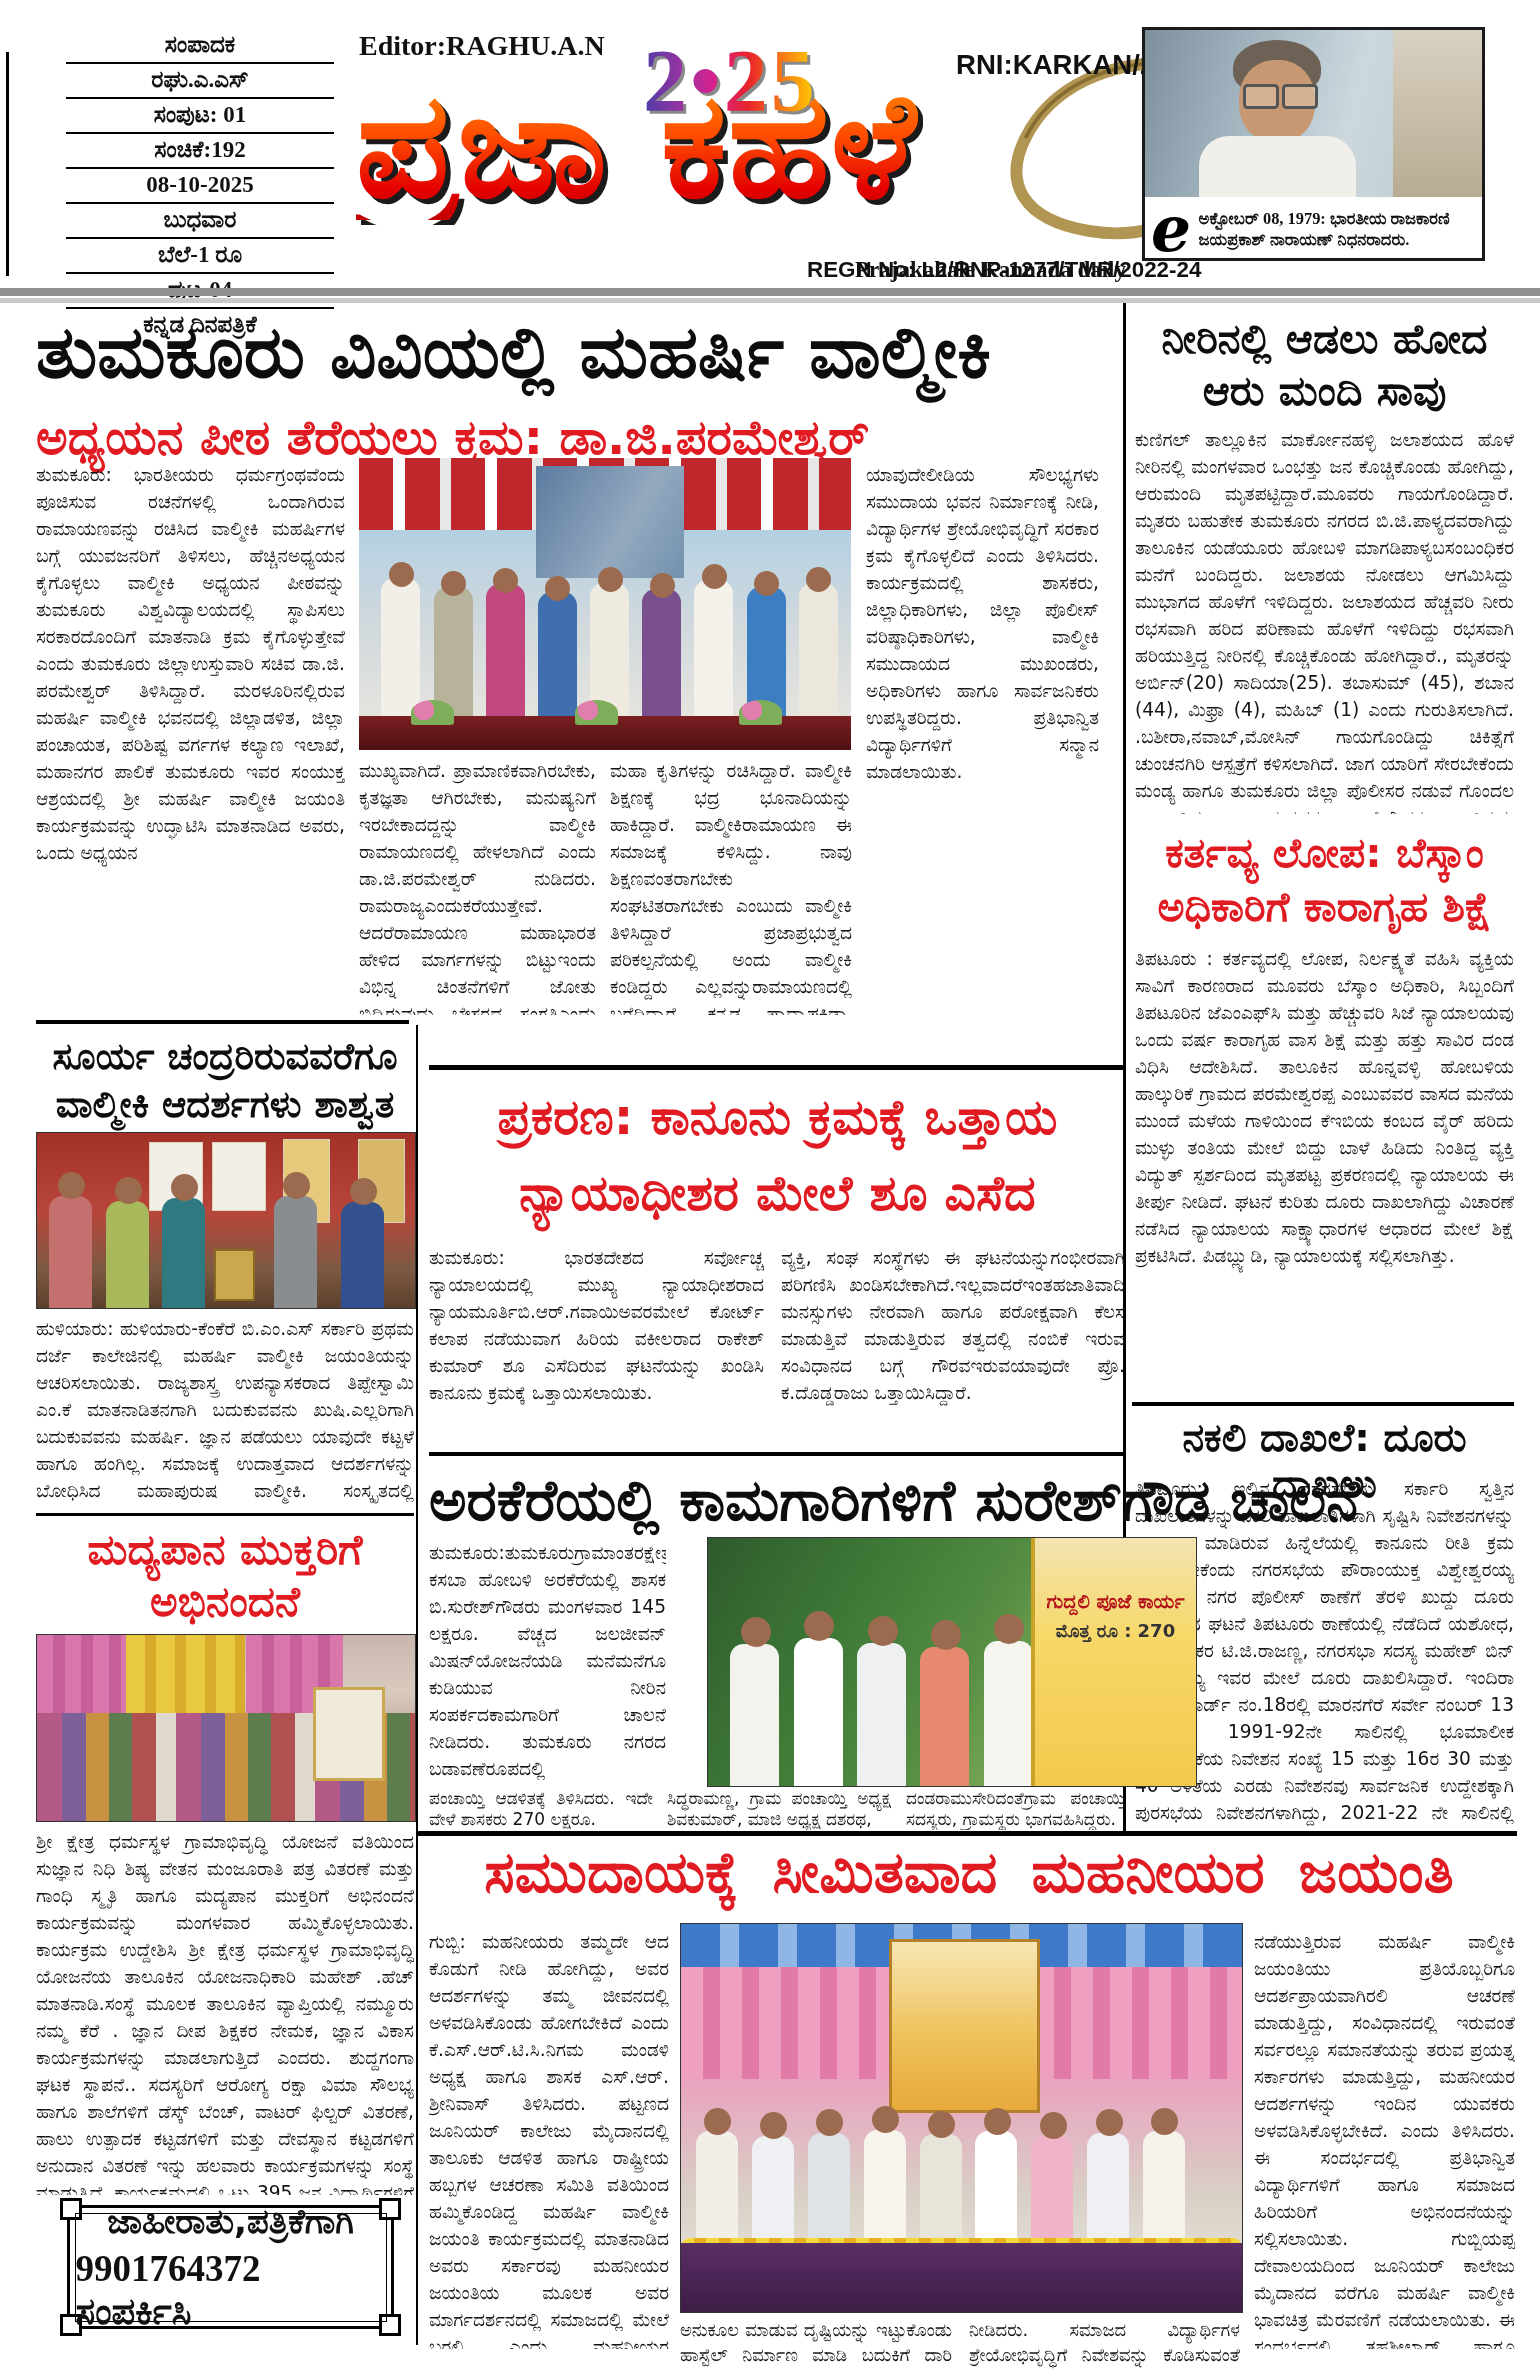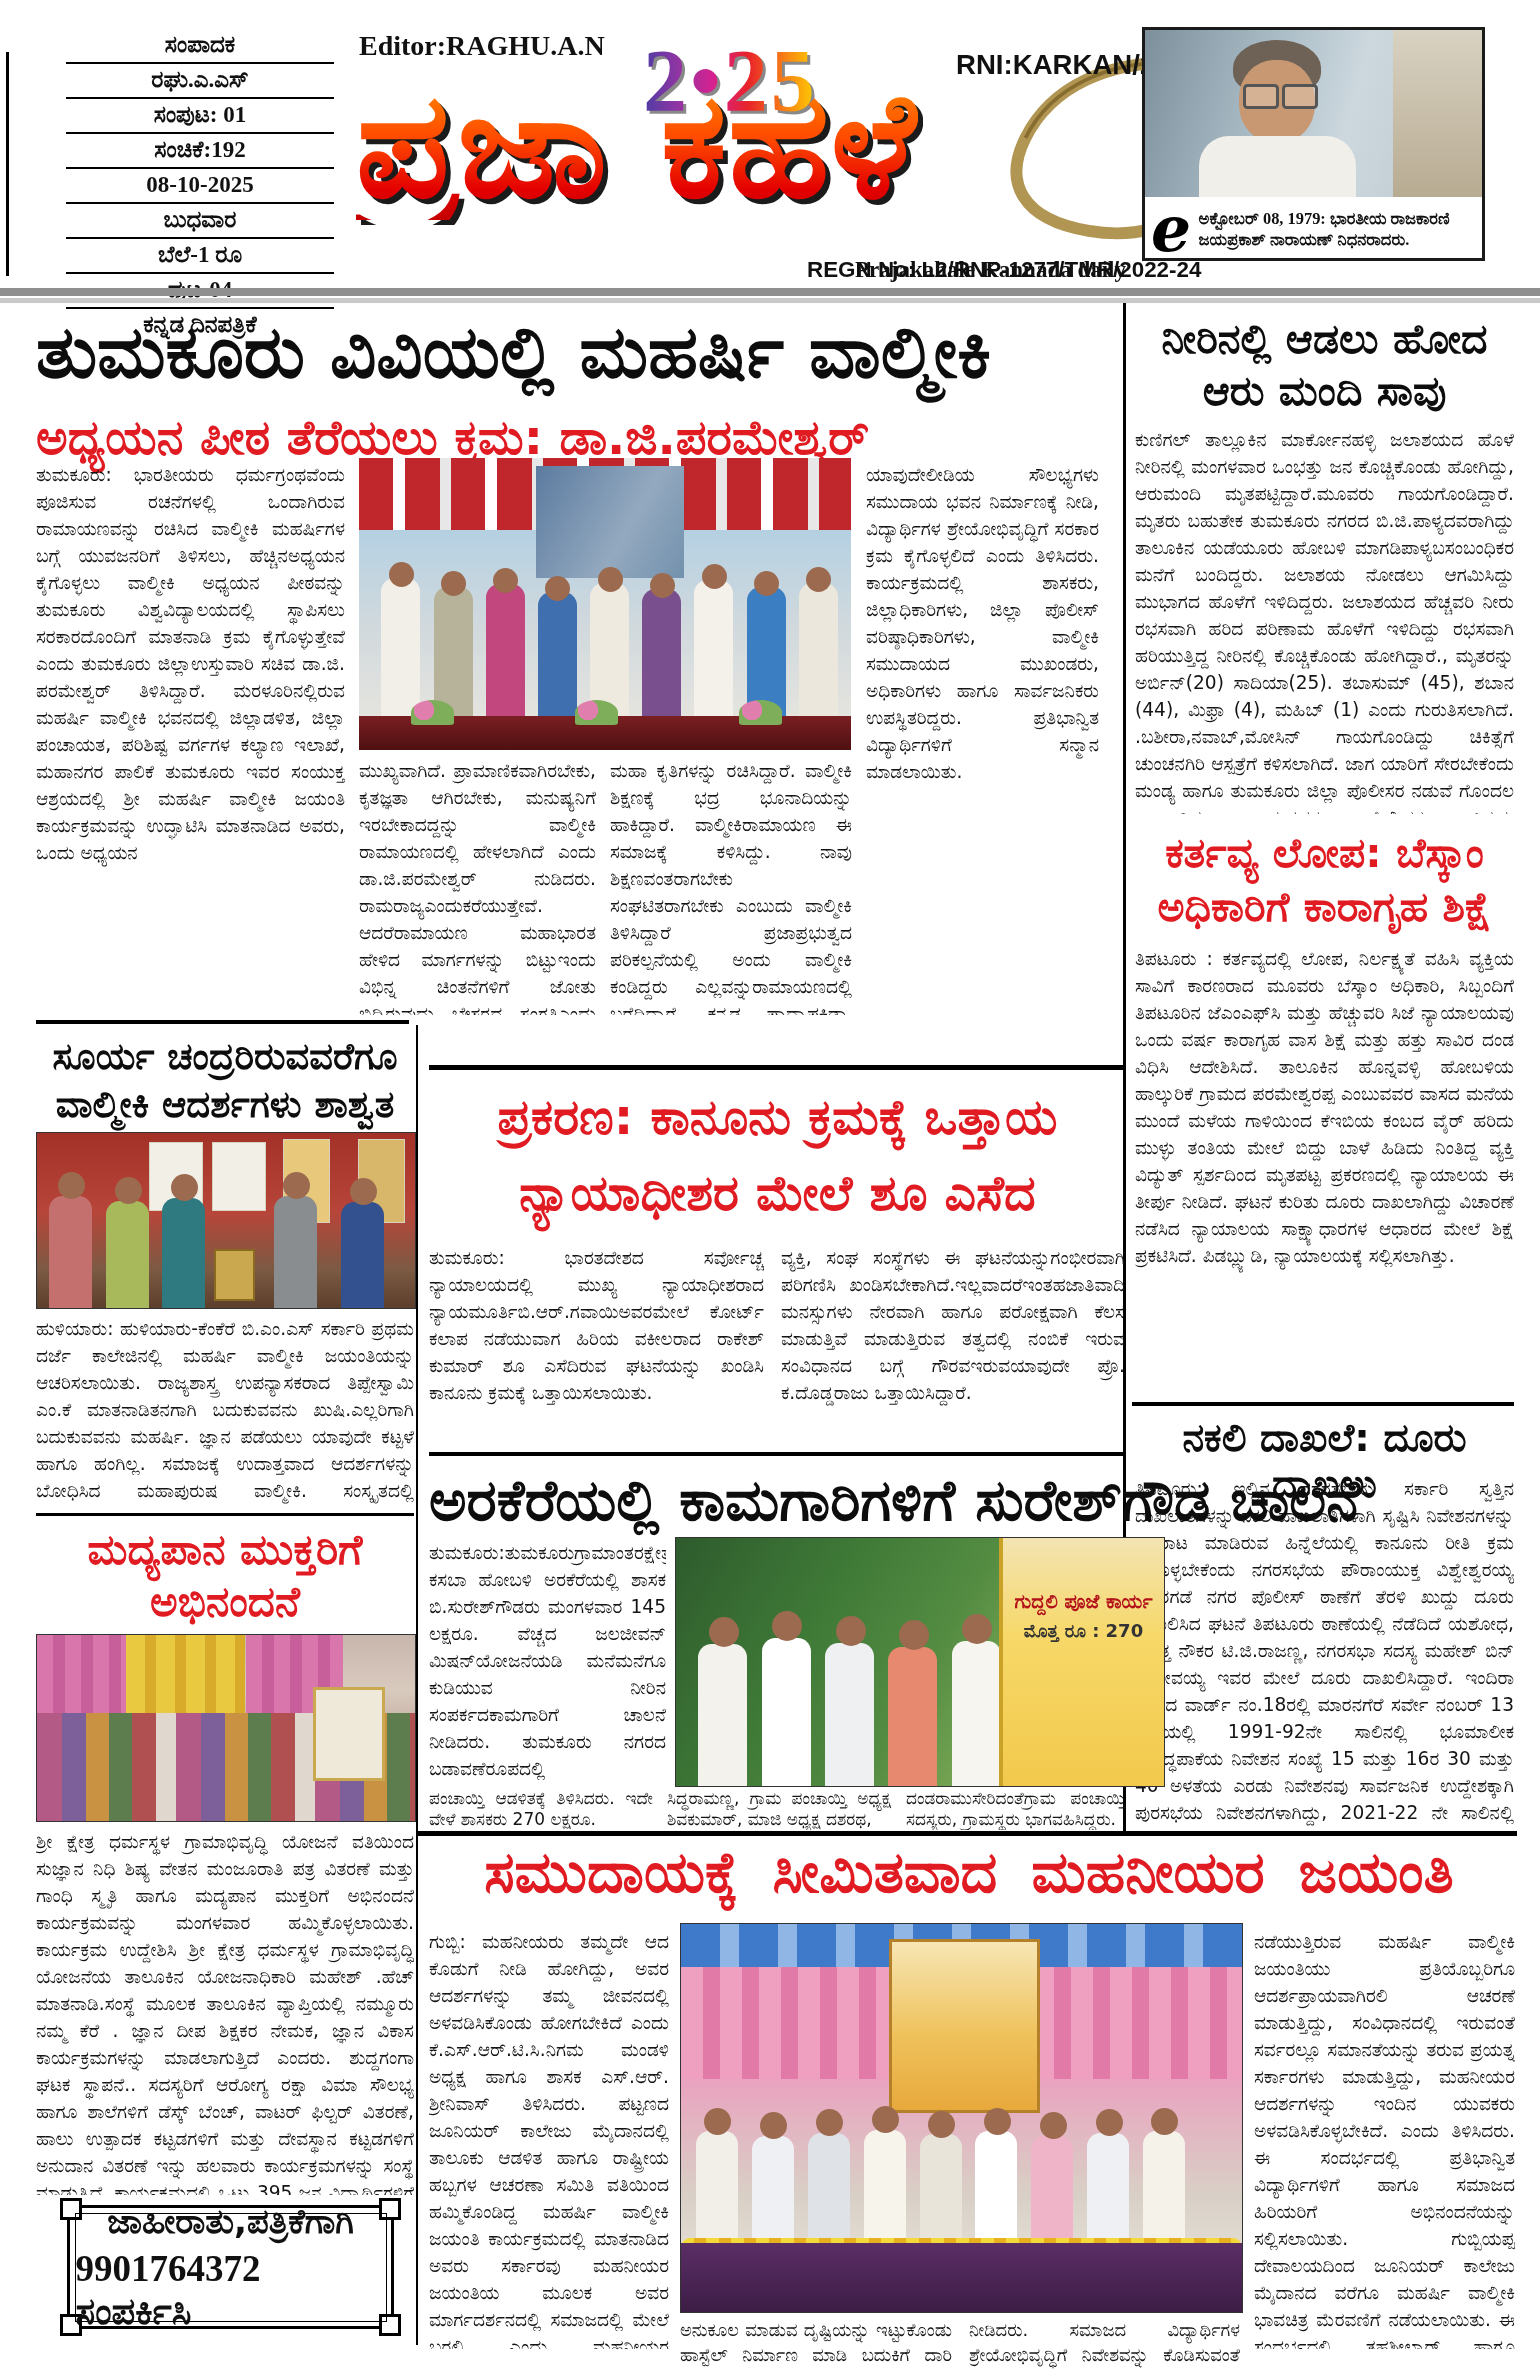--- a/index.html
+++ b/index.html
@@ -259,21 +259,21 @@
     <div>ಪ್ರಕರಣ: ಕಾನೂನು ಕ್ರಮಕ್ಕೆ ಒತ್ತಾಯ</div>
     <div>ನ್ಯಾಯಾಧೀಶರ ಮೇಲೆ ಶೂ ಎಸೆದ</div>
   </div>
   <div class="abs body" style="left:429px;top:1244px;width:335px;height:195px;">ತುಮಕೂರು: ಭಾರತದೇಶದ ಸರ್ವೋಚ್ಚ ನ್ಯಾಯಾಲಯದಲ್ಲಿ ಮುಖ್ಯ ನ್ಯಾಯಾಧೀಶರಾದ ನ್ಯಾಯಮೂರ್ತಿಬಿ.ಆರ್.ಗವಾಯಿಅವರಮೇಲೆ ಕೋರ್ಟ್ ಕಲಾಪ ನಡೆಯುವಾಗ ಹಿರಿಯ ವಕೀಲರಾದ ರಾಕೇಶ್ ಕುಮಾರ್ ಶೂ ಎಸೆದಿರುವ ಘಟನೆಯನ್ನು ಖಂಡಿಸಿ ಕಾನೂನು ಕ್ರಮಕ್ಕೆ ಒತ್ತಾಯಿಸಲಾಯಿತು.</div>
   <div class="abs body" style="left:781px;top:1244px;width:344px;height:195px;">ವ್ಯಕ್ತಿ, ಸಂಘ ಸಂಸ್ಥೆಗಳು ಈ ಘಟನೆಯನ್ನುಗಂಭೀರವಾಗಿ ಪರಿಗಣಿಸಿ ಖಂಡಿಸಬೇಕಾಗಿದೆ.ಇಲ್ಲವಾದರೆಇಂತಹಜಾತಿವಾದಿ ಮನಸ್ಸುಗಳು ನೇರವಾಗಿ ಹಾಗೂ ಪರೋಕ್ಷವಾಗಿ ಕೆಲಸ ಮಾಡುತ್ತಿವೆ ಮಾಡುತ್ತಿರುವ ತತ್ವದಲ್ಲಿ ನಂಬಿಕೆ ಇರುವ ಸಂವಿಧಾನದ ಬಗ್ಗೆ ಗೌರವಇರುವಯಾವುದೇ ಪ್ರೊ. ಕ.ದೊಡ್ಡರಾಜು ಒತ್ತಾಯಿಸಿದ್ದಾರೆ.</div>
 
   <div class="abs hline" style="left:429px;top:1452px;width:697px;height:3.7px;"></div>
   <div class="abs hl-black center" style="left:429px;top:1467px;width:697px;font-size:57px;white-space:nowrap;">ಅರಕೆರೆಯಲ್ಲಿ ಕಾಮಗಾರಿಗಳಿಗೆ ಸುರೇಶ್‌ಗೌಡ ಚಾಲನೆ</div>
   <div class="abs body" style="left:429px;top:1539px;width:237px;height:246px;">ತುಮಕೂರು:ತುಮಕೂರುಗ್ರಾಮಾಂತರಕ್ಷೇತ್ರದ ಕಸಬಾ ಹೋಬಳಿ ಅರಕೆರೆಯಲ್ಲಿ ಶಾಸಕ ಬಿ.ಸುರೇಶ್‌ಗೌಡರು ಮಂಗಳವಾರ 145 ಲಕ್ಷರೂ. ವೆಚ್ಚದ ಜಲಜೀವನ್ ಮಿಷನ್‌ಯೋಜನೆಯಡಿ ಮನೆಮನೆಗೂ ಕುಡಿಯುವ ನೀರಿನ ಸಂಪರ್ಕದಕಾಮಗಾರಿಗೆ ಚಾಲನೆ ನೀಡಿದರು. ತುಮಕೂರು ನಗರದ ಬಡಾವಣೆರೂಪದಲ್ಲಿ ಬೆಳವಣಿಗೆಯಾಗುತ್ತಿರುವ ಅರಕೆರೆ ಗ್ರಾಮದಲ್ಲಿ ಕಾಮಗಾರಿಗೆ ಚಾಲನೆ ನೀಡಿ ಗ್ರಾಮಸ್ಥರ ಭಾಗವಹಿಸುವಿಕೆ</div>
 
-  <div class="photo p-arak" style="left:675px;top:1537px;width:488px;height:248px;border:1.5px solid #333;">
+  <div class="photo p-arak" style="left:707px;top:1537px;width:488px;height:248px;border:1.5px solid #333;">
     <div class="person" style="left:22.4px;bottom:0;width:49px;height:142px;background:#f4f2ec;"></div>
     <div class="head" style="left:33px;bottom:139px;width:30px;height:30px;"></div>
     <div class="person" style="left:86px;bottom:0;width:49px;height:148px;background:#ffffff;"></div>
     <div class="head" style="left:96px;bottom:145px;width:30px;height:30px;"></div>
     <div class="person" style="left:149px;bottom:0;width:49px;height:143px;background:#eef0f2;"></div>
     <div class="head" style="left:160px;bottom:140px;width:30px;height:30px;"></div>
     <div class="person" style="left:212px;bottom:0;width:49px;height:139px;background:#e6896f;"></div>
     <div class="head" style="left:223px;bottom:136px;width:30px;height:30px;"></div>
     <div class="person" style="left:276px;bottom:0;width:49px;height:145px;background:#f7f5ef;"></div>
     <div class="head" style="left:286px;bottom:142px;width:30px;height:30px;"></div>

